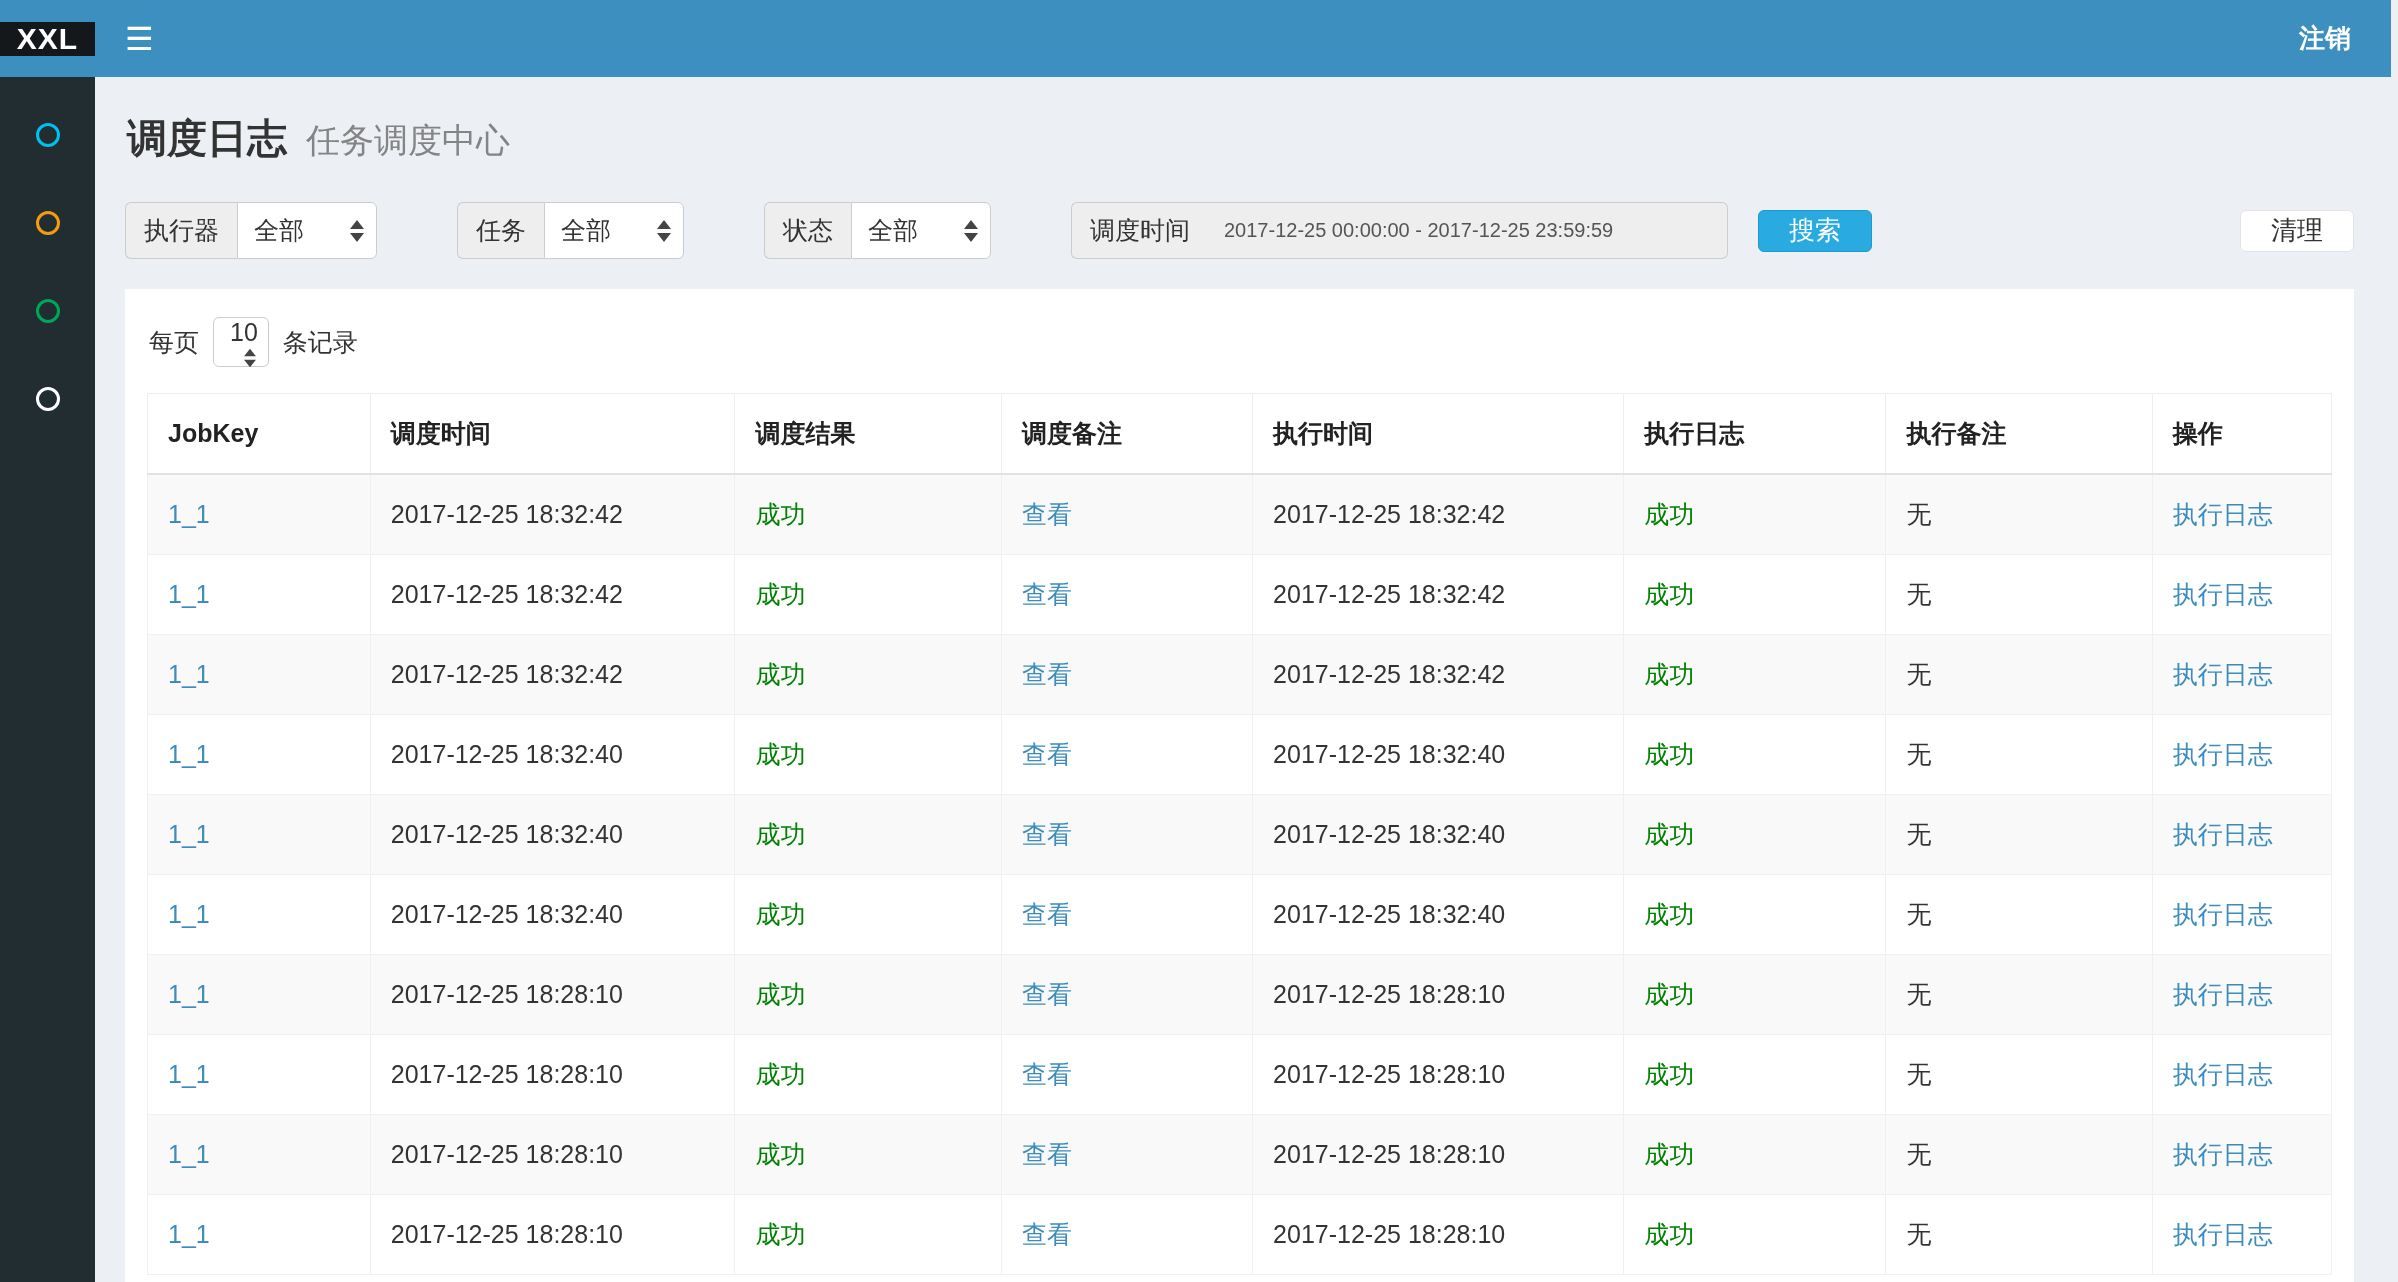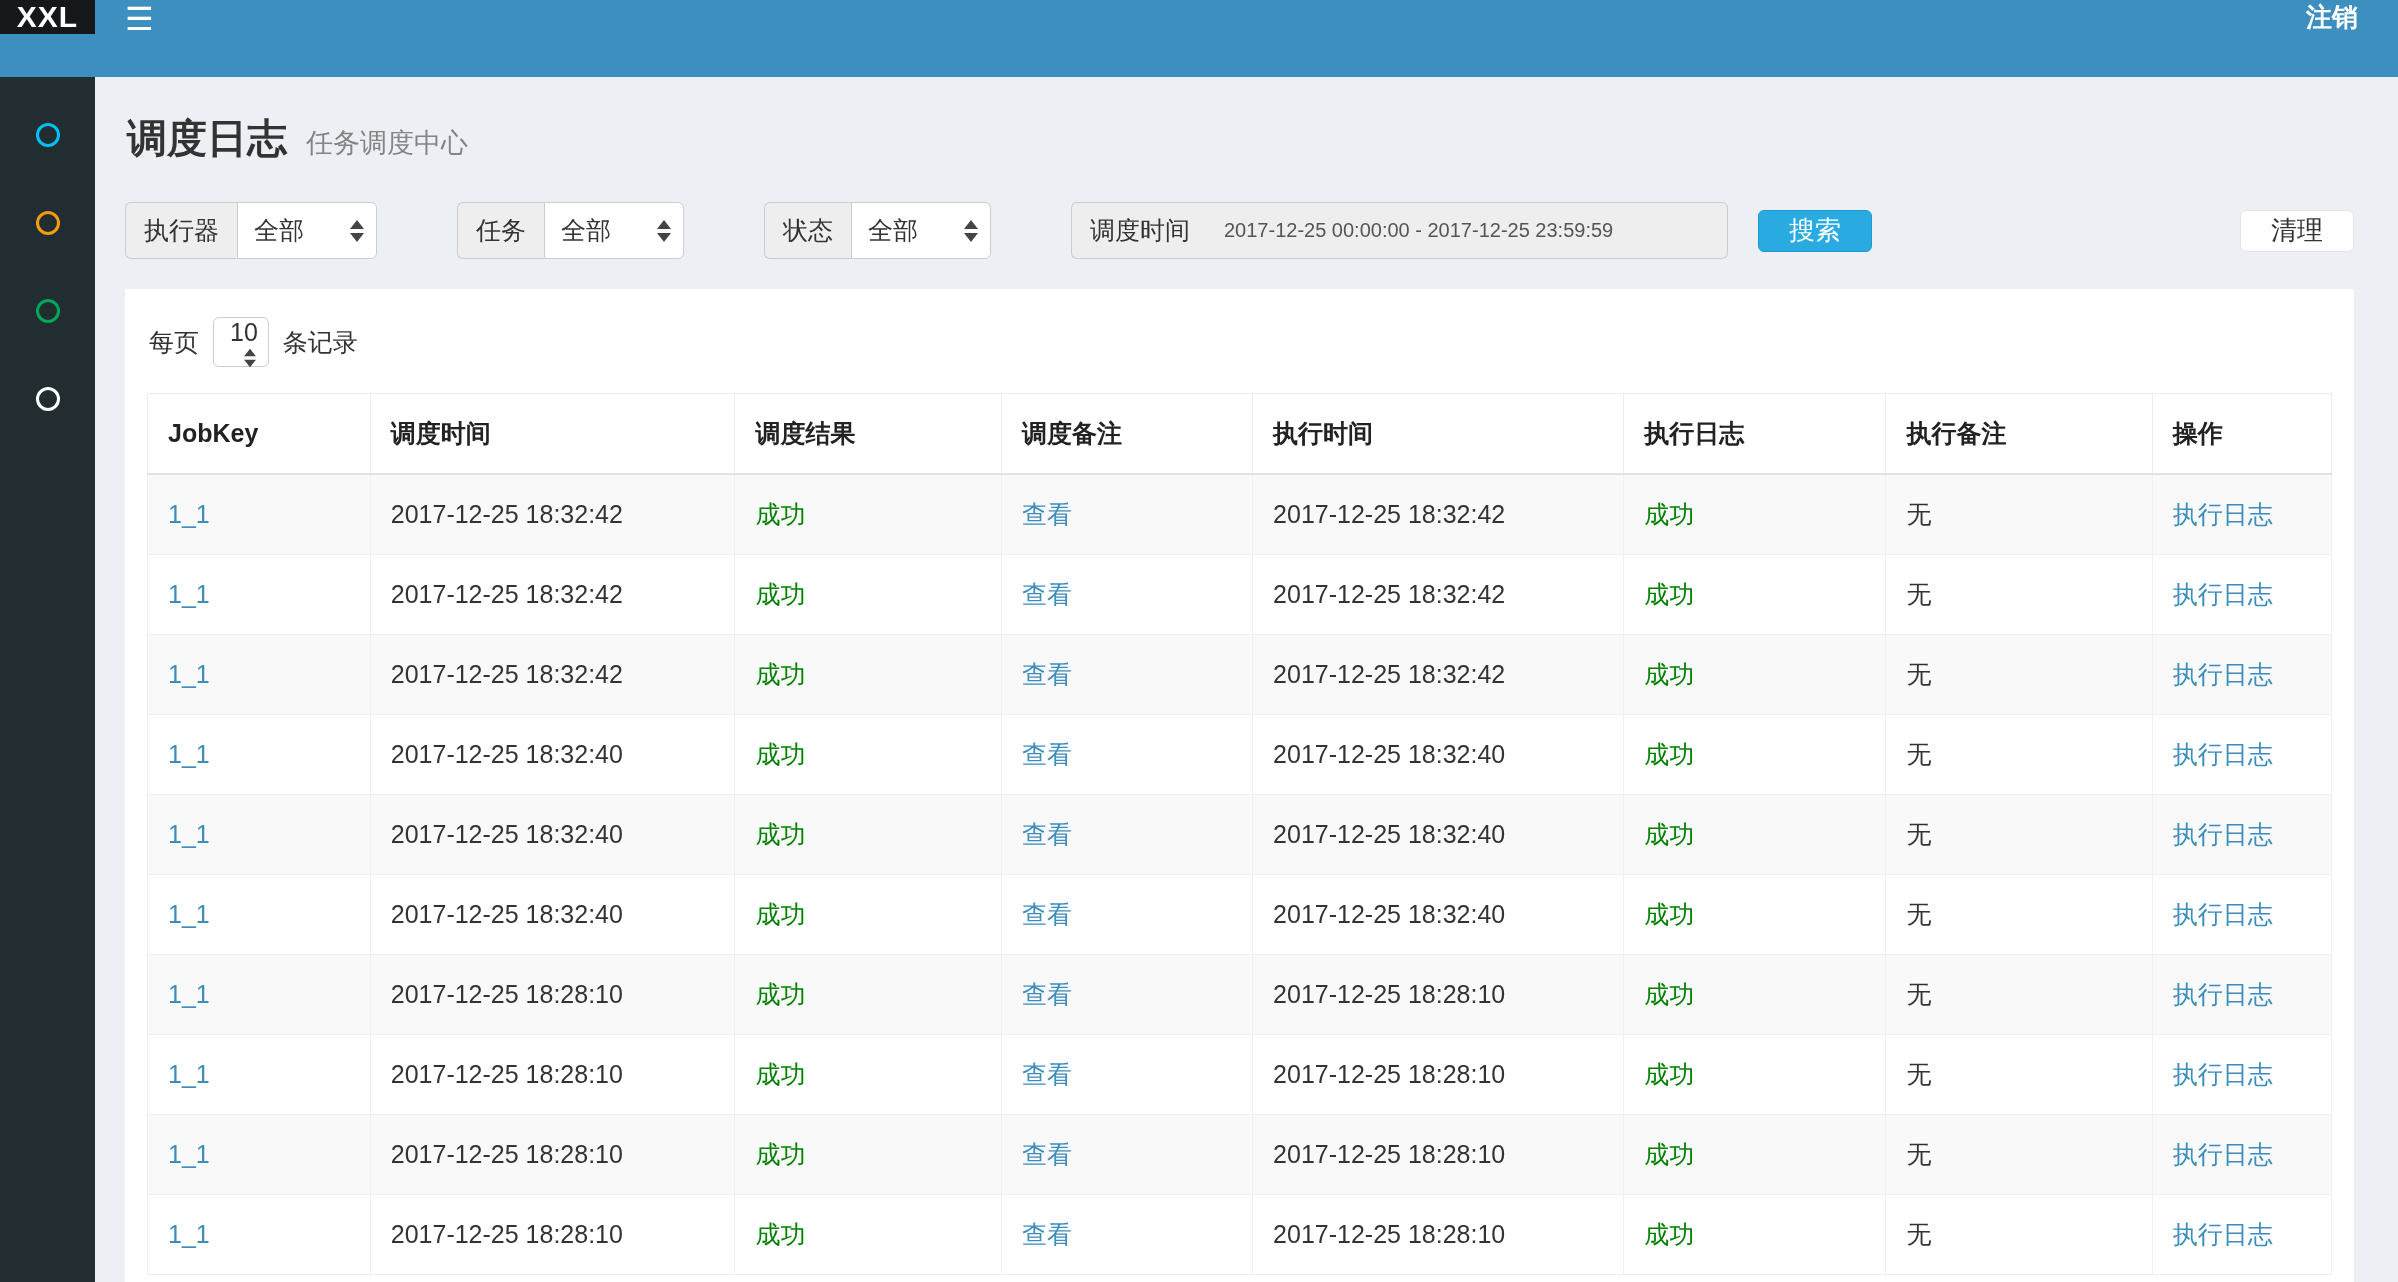--- a/index.html
+++ b/index.html
@@ -6,22 +6,22 @@
   html, body { width: 2398px; height: 1282px; overflow: hidden; }
   body {
     font-family: "Liberation Sans", "DejaVu Sans", sans-serif;
     background: #ecf0f5;
     color: #333;
     font-size: 25px;
   }
 
   
   .navbar {
-    position: absolute; top: 0; left: 0; right: 0; height: 77px;
-    background: #3d8fc0; display: flex; align-items: flex-start;
+    position: absolute; top: 0; left: 0; right: 7px; height: 77px;
+    background: #3d8fc0; display: flex; align-items: center;
   }
   .logo {
     width: 95px; background: #14181b; color: #fff;
     display: flex; align-items: center; justify-content: center;
     font-weight: bold; font-size: 30px; letter-spacing: 1px;
   }
   .hamburger {
     color: #fff; font-size: 32px; padding: 0 30px;
     display: flex; align-items: center; cursor: pointer;
   }
@@ -47,21 +47,21 @@
   
   .content {
     position: absolute; top: 77px; left: 95px; right: 0; bottom: 0;
     padding: 22px 44px 0 30px; overflow: hidden;
   }
   .page-header { margin: 12px 0 36px 2px; }
   .page-header h1 {
     display: inline; font-size: 40px; font-weight: bold; color: #333;
   }
   .page-header .subtitle {
-    font-size: 27px; color: #848484; margin-left: 12px; font-weight: normal;
+    font-size: 34px; color: #848484; margin-left: 12px; font-weight: normal;
   }
 
   
   .filter-row { display: flex; align-items: center; }
   .input-group { display: flex; align-items: stretch; height: 57px; }
   .ig-gap { margin-right: 80px; }
   .addon {
     background: #eee; border: 1px solid #ccc; border-right: none;
     border-radius: 6px 0 0 6px; display: flex; align-items: center;
     padding: 0 18px; font-size: 25px; color: #333; white-space: nowrap;

